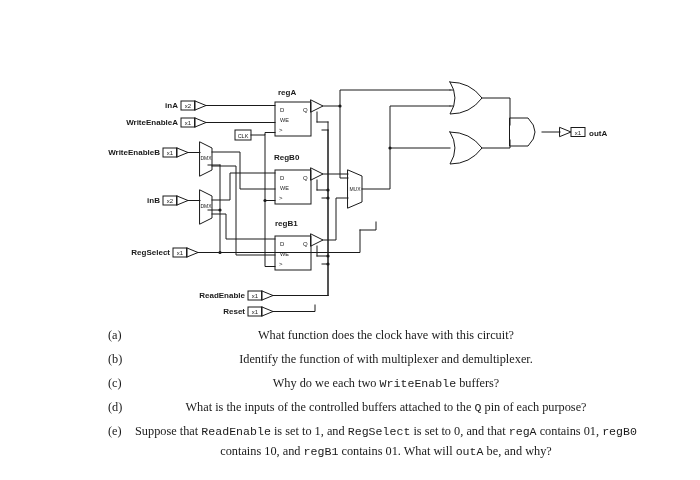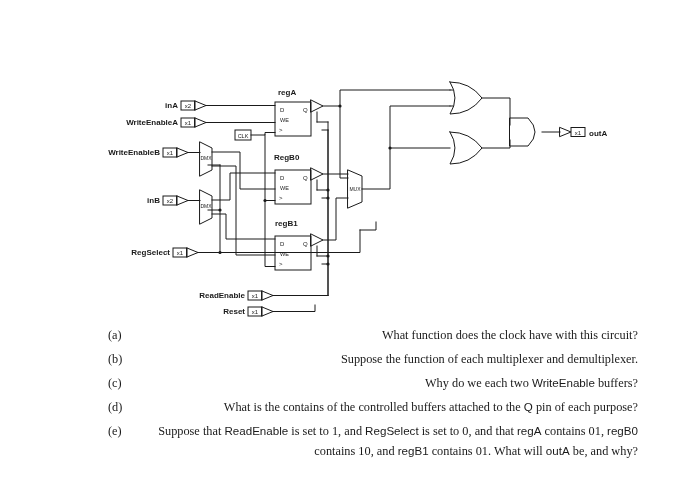--- a/index.html
+++ b/index.html
@@ -48,24 +48,24 @@
   }
   .q-label {
     position: absolute;
     left: 0;
     top: 0;
     width: 22px;
     text-align: left;
   }
   .q-text {
     display: block;
-    text-align: right;
+    text-align: center;
   }
   .mono {
-    font-family: Liberation Sans, sans-serif;
+    font-family: Liberation Mono, monospace;
     font-size: 11.6px;
   }
 </style>
 </head>
 <body>
 
 <div class="page">
 
   <div class="diagram">
     <svg width="580" height="250" viewBox="0 0 580 250">
@@ -205,29 +205,29 @@
     </svg>
   </div>
 
   <div class="questions">
     <div class="q-item">
       <span class="q-label">(a)</span>
       <span class="q-text"><span>What function does the clock have with this circuit?</span></span>
     </div>
     <div class="q-item">
       <span class="q-label">(b)</span>
-      <span class="q-text"><span>Suppose the function of each multiplexer and demultiplexer.</span></span>
+      <span class="q-text"><span>Identify the function of with multiplexer and demultiplexer.</span></span>
     </div>
     <div class="q-item">
       <span class="q-label">(c)</span>
       <span class="q-text"><span>Why do we each two </span><span class="mono">WriteEnable</span><span> buffers?</span></span>
     </div>
     <div class="q-item">
       <span class="q-label">(d)</span>
-      <span class="q-text"><span>What is the contains of the controlled buffers attached to the </span><span class="mono">Q</span><span> pin of each purpose?</span></span>
+      <span class="q-text"><span>What is the inputs of the controlled buffers attached to the </span><span class="mono">Q</span><span> pin of each purpose?</span></span>
     </div>
     <div class="q-item">
       <span class="q-label">(e)</span>
       <span class="q-text"><span>Suppose that </span><span class="mono">ReadEnable</span><span> is set to 1, and </span><span class="mono">RegSelect</span><span> is set to 0, and that </span><span class="mono">regA</span><span> contains 01, </span><span class="mono">regB0</span><span> contains 10, and </span><span class="mono">regB1</span><span> contains 01. What will </span><span class="mono">outA</span><span> be, and why?</span></span>
     </div>
   </div>
 
 </div>
 
 </body></html>

